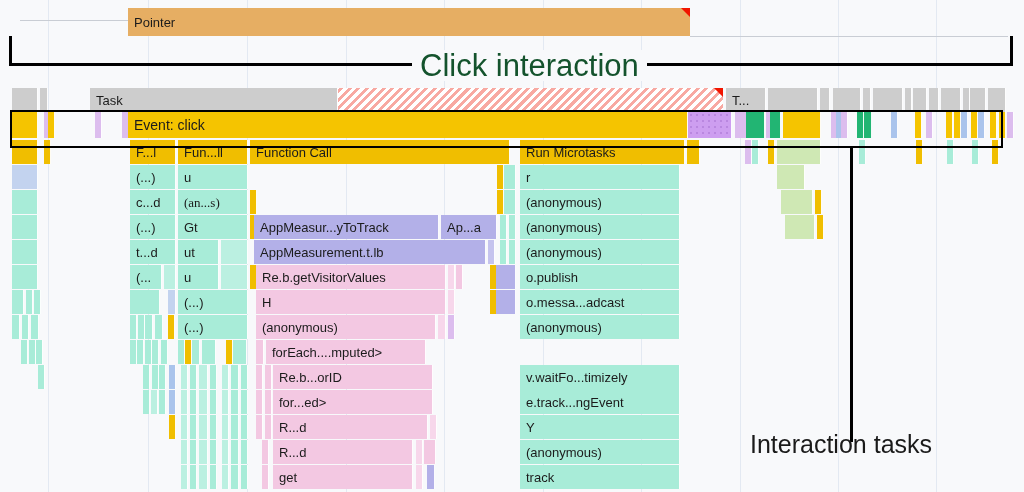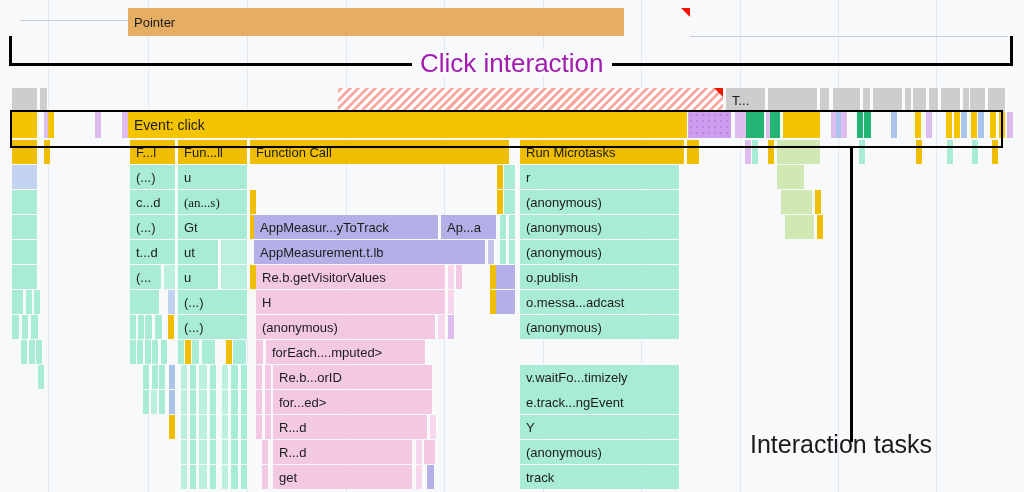--- a/index.html
+++ b/index.html
@@ -90,22 +90,22 @@
   .anno-rect {
     position:absolute;
     border:2.5px solid #000;
     background:transparent;
     pointer-events:none;
   }
   .anno-hline { position:absolute; height:2.5px; background:#000; }
   .anno-vline { position:absolute; width:2.5px; background:#000; }
   .anno-label {
     position:absolute;
-    font-size:26px;
-    color:#a21caf;
+    font-size:31px;
+    color:#14532d;
     background:#f8f9fb;
     padding:0 8px;
     white-space:nowrap;
     line-height:1;
   }
   .anno-label2 {
     position:absolute;
     font-size:25px;
     color:#1a1a1a;
     white-space:nowrap;
@@ -123,28 +123,31 @@
   <div class="gridline" style="left:346px"></div>
   <div class="gridline" style="left:444px"></div>
   <div class="gridline" style="left:543px"></div>
   <div class="gridline" style="left:641px"></div>
   <div class="gridline" style="left:740px"></div>
   <div class="gridline" style="left:838px"></div>
   <div class="gridline" style="left:936px"></div>
 
   <div class="track-line" style="left:20px; top:20px; width:110px;"></div>
   <div class="track-line" style="left:690px; top:36px; width:318px;"></div>
-  <div class="pointer-bar" style="left:128px; top:8px; width:496px; height:28px;align-items:center;">
+  <div class="pointer-bar" style="left:128px; top:8px; width:562px; height:28px;align-items:center;">
     <span>Pointer</span>
   </div>
   <div class="warn-corner" style="left:681px; top:8px;"></div>
 
   <div class="bar gray" style="left:12px; top:88px; width:26px; height:24px;"></div>
   <div class="bar gray" style="left:40px; top:88px; width:8px; height:24px;"></div>
 
+  <div class="bar gray" style="left:90px; top:88px; width:248px; height:24px; font-size:13px;">
+    <span>Task</span>
+  </div>
   <div class="bar hatch noborder" style="left:338px; top:88px; width:385px; height:24px;"></div>
   <div class="warn-corner" style="left:714px; top:88px;"></div>
 
   <div class="bar gray" style="left:726px; top:88px; width:40px; height:24px;">
     <span>T...</span>
   </div>
   <div class="bar gray" style="left:768px; top:88px; width:50px; height:24px;"></div>
   <div class="bar gray" style="left:820px; top:88px; width:10px; height:24px;"></div>
   <div class="bar gray" style="left:833px; top:88px; width:4px; height:24px;"></div>
   <div class="bar gray" style="left:839px; top:88px; width:22px; height:24px;"></div>

